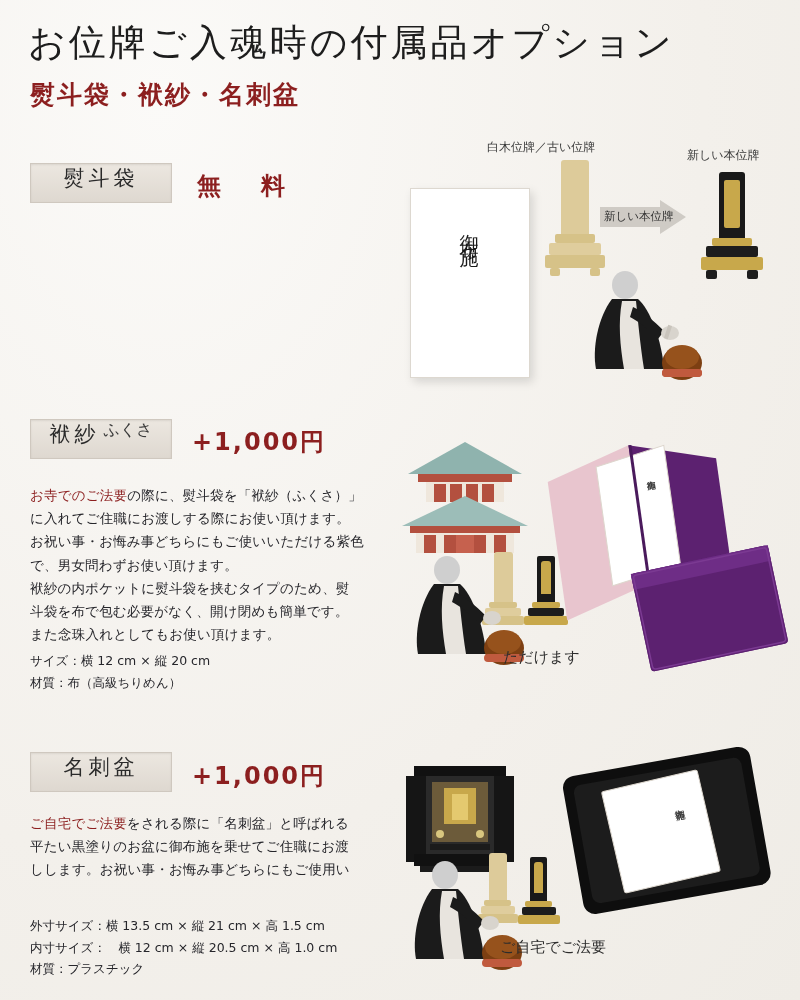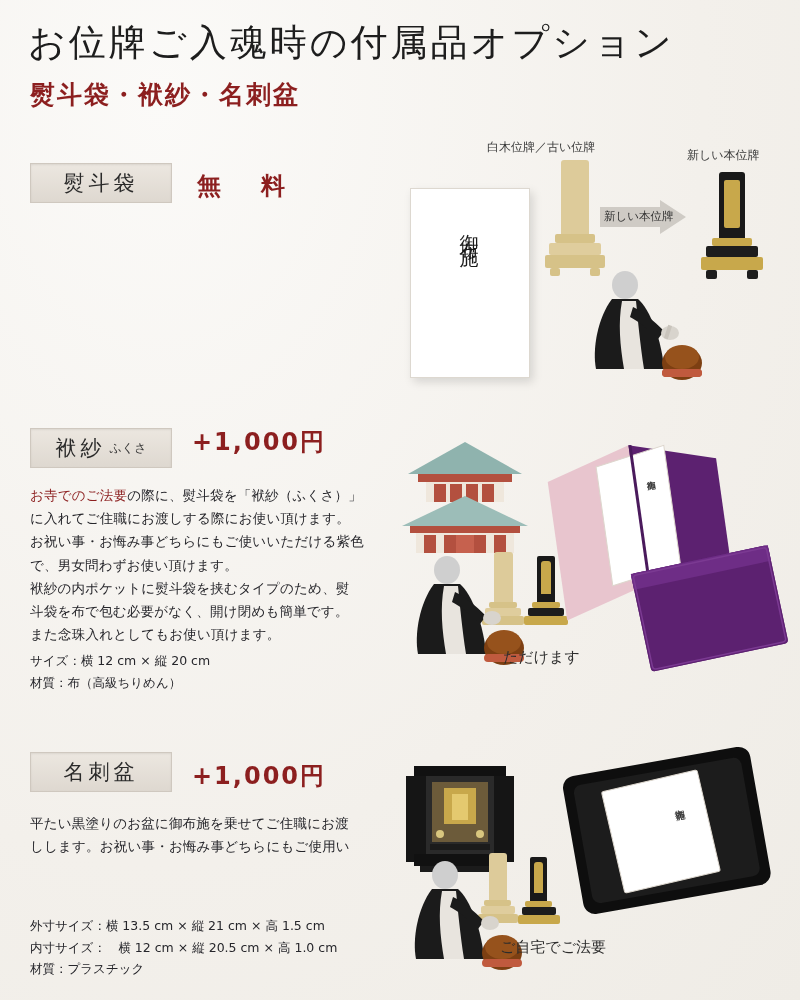--- a/index.html
+++ b/index.html
@@ -28,29 +28,29 @@
     font-size:25px;letter-spacing:2px;
     color:#8c1f1f;font-weight:600;
     font-family:"DejaVu Sans", sans-serif;
   }
   
   .plate{
     position:absolute;
     width:140px;height:38px;
     background:linear-gradient(180deg,#ece7e0 0%,#ded8d0 100%);
     border:1px solid #cfc8bf;
-    display:flex;align-items:center;justify-content:center;
+    display:flex;justify-content:center;
     box-shadow:0 1px 2px rgba(0,0,0,.08) inset;
   }
   .plate .jp{
     font-size:21px;letter-spacing:4px;color:#2a2a2a;
     font-family:"DejaVu Sans", sans-serif;
   }
   .plate .kana{
-    font-size:12px;margin-left:4px;color:#3a3a3a;
+    font-size:16px;margin-left:4px;color:#3a3a3a;
     font-family:"DejaVu Sans", sans-serif;
   }
   .price{
     position:absolute;
     font-size:24px;font-weight:700;color:#8c1f1f;
     letter-spacing:2px;
     font-family:"DejaVu Sans", sans-serif;
   }
   .price.free{letter-spacing:8px;}
   
@@ -174,21 +174,21 @@
     <path d="M44 36 C40 58 42 80 46 104 L66 104 C62 78 60 56 58 36 Z" fill="#e8e4de"></path>
     <path d="M55 42 C64 46 76 56 86 66 L80 74 C70 64 60 56 52 52 Z" fill="#1b1b1b"></path>
     <ellipse cx="92" cy="68" rx="9" ry="7" fill="#d8d4cd"></ellipse>
     <rect x="88" y="60" width="4" height="14" fill="#c9c4bc" transform="rotate(18 90 67)"></rect>
     <ellipse cx="104" cy="98" rx="20" ry="17" fill="#7d3f12"></ellipse>
     <ellipse cx="104" cy="92" rx="17" ry="12" fill="#96521c"></ellipse>
     <rect x="84" y="104" width="40" height="8" rx="4" fill="#b8543a"></rect>
     <rect x="84" y="104" width="40" height="8" rx="4" fill="#c05a3e"></rect>
   </svg>
 
-  <div class="plate" style="left:30px;top:419px;margin-top:9px;">
+  <div class="plate" style="left:30px;top:419px;">
     <span class="jp">袱紗</span>
     <span class="kana">ふくさ</span>
   </div>
   <div class="price" style="left:192px;top:426px;">+1,000円</div>
 
   <div class="body-text" style="left:30px;top:484px;width:370px;">
     <div><span class="hl">お寺でのご法要</span><span>の際に、熨斗袋を「袱紗（ふくさ）」</span></div>
     <div>に入れてご住職にお渡しする際にお使い頂けます。</div>
     <div>お祝い事・お悔み事どちらにもご使いいただける紫色</div>
     <div>で、男女問わずお使い頂けます。</div>
@@ -265,20 +265,21 @@
   </svg>
 
   <div class="cap-big" style="left:503px;top:648px;">ただけます</div>
 
   <div class="plate" style="left:30px;top:752px;">
     <span class="jp">名刺盆</span>
   </div>
   <div class="price" style="left:192px;top:760px;">+1,000円</div>
 
   <div class="body-text" style="left:30px;top:812px;width:370px;">
+    <div><span class="hl">ご自宅でご法要</span><span>をされる際に「名刺盆」と呼ばれる</span></div>
     <div>平たい黒塗りのお盆に御布施を乗せてご住職にお渡</div>
     <div>しします。お祝い事・お悔み事どちらにもご使用い</div>
   </div>
 
   <div class="spec-text" style="left:30px;top:915px;">
     <div>外寸サイズ：横 13.5 cm × 縦 21 cm × 高 1.5 cm</div>
     <div>内寸サイズ：　横 12 cm × 縦 20.5 cm × 高 1.0 cm</div>
     <div>材質：プラスチック</div>
   </div>
 

